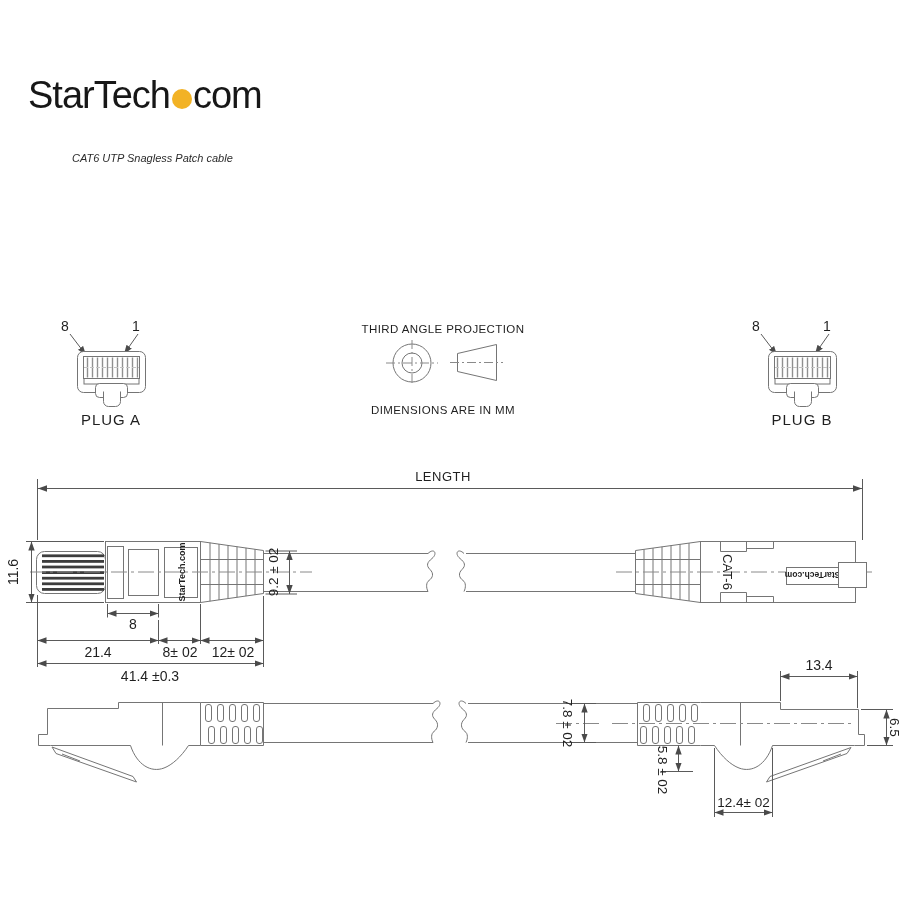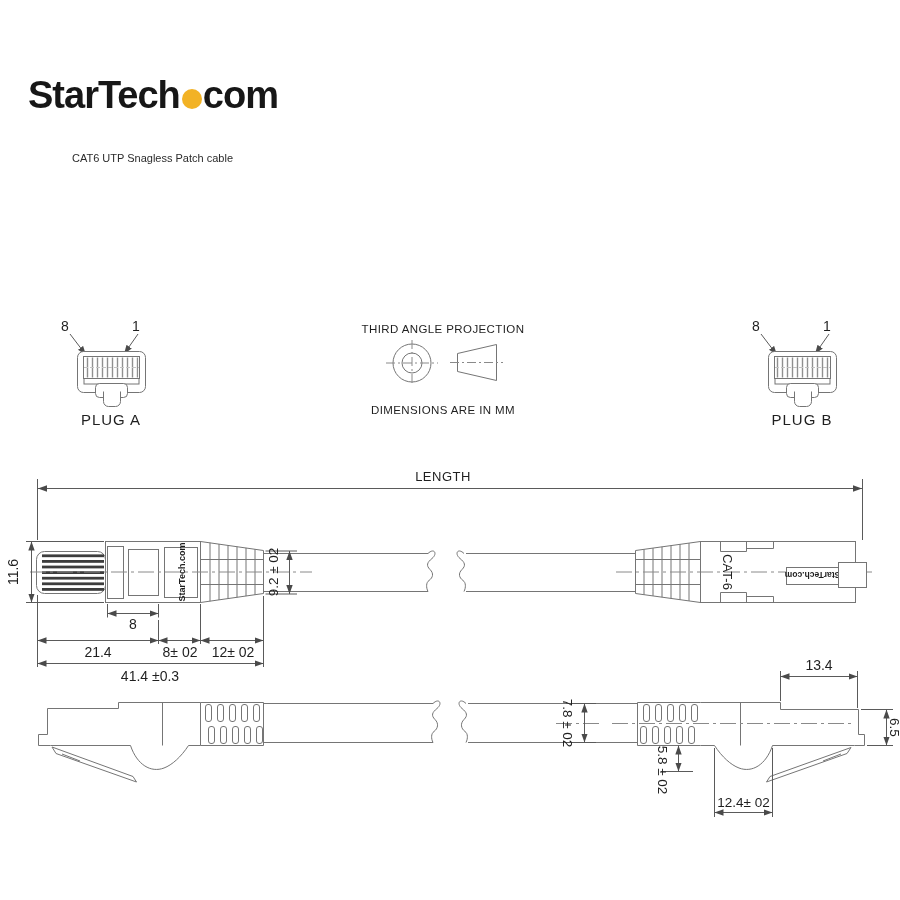--- a/index.html
+++ b/index.html
@@ -1,22 +1,22 @@
 <!DOCTYPE html>
 <html><head>
 <meta charset="utf-8">
 <style>
   html,body{margin:0;padding:0;background:#fff;}
   #canvas{position:relative;width:900px;height:900px;background:#ffffff;overflow:hidden;
           font-family:"Liberation Sans",sans-serif;}
-  .logo{position:absolute;left:28px;top:74px;font-size:38px;font-weight:bold;color:#171717;
+  .logo{position:absolute;left:28px;top:74px;font-size:38px;font-weight:normal;color:#171717;
         letter-spacing:-1px;white-space:nowrap;}
   .logo .dot{display:inline-block;width:20px;height:20px;border-radius:50%;
              background:#F2B225;margin:0 1px -1px 2px;}
-  .subtitle{position:absolute;left:72px;top:152px;font-size:11px;color:#2b2b2b;}
+  .subtitle{position:absolute;left:72px;top:152px;font-size:11px;color:#2b2b2b;font-style:italic;}
   svg{position:absolute;left:0;top:0;}
   svg text{font-family:"Liberation Sans",sans-serif;fill:#1f1f1f;}
   .ln{stroke:#757575;fill:none;stroke-width:1;}
   .lnw{stroke:#757575;fill:#ffffff;stroke-width:1;}
   .dim{stroke:#5a5a5a;fill:none;stroke-width:1;}
   .cl{stroke:#8a8a8a;fill:none;stroke-width:1;stroke-dasharray:16 4 3 4;}
   .cld{stroke:#8a8a8a;fill:none;stroke-width:1;stroke-dasharray:9 3 2 3;}
   .dtx{font-size:14px;}
   .stx{font-size:13.5px;}
 </style>

